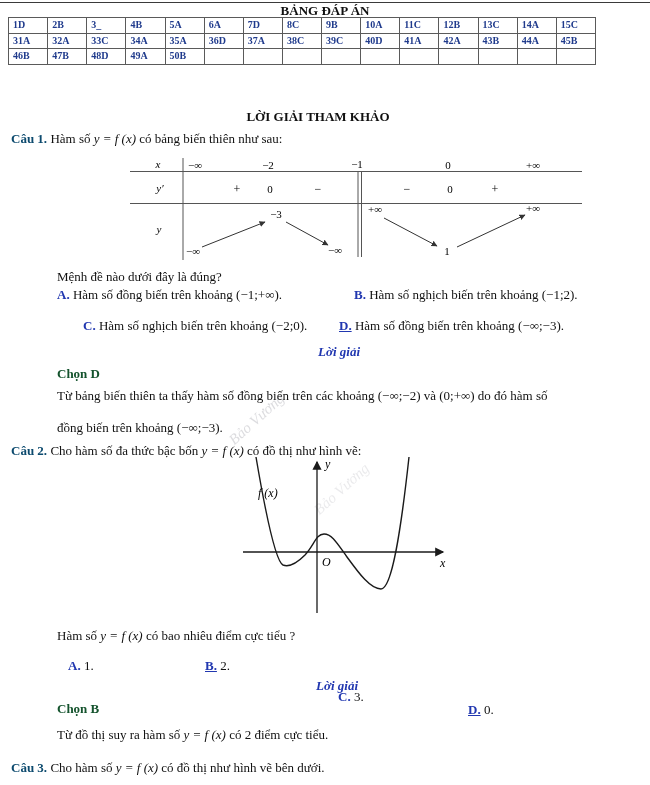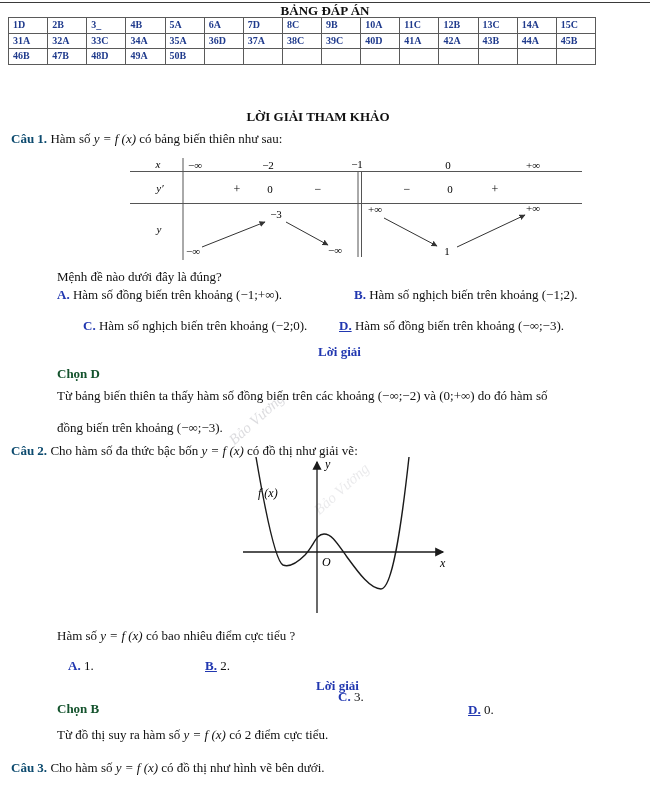--- a/index.html
+++ b/index.html
@@ -10,21 +10,21 @@
   .doc-title{top:3px;left:0;width:650px;text-align:center;font-weight:bold;font-size:13px;color:#101010;}
   .heading{top:109px;left:0;width:636px;text-align:center;font-weight:bold;font-size:13px;color:#101010;}
   table.answers{position:absolute;top:17px;left:8px;width:588px;border-collapse:collapse;table-layout:fixed;}
   table.answers td{border:1px solid #5a5a5a;height:14.7px;padding:0 0 0 4px;
         font-weight:bold;font-size:10px;color:#1f3a8c;font-family:"Liberation Serif",serif;white-space:nowrap;overflow:hidden;}
   .blue{color:#14532d;font-weight:bold;}
   .qlabel{color:#0c4a6e;font-weight:bold;}
   .u{text-decoration:underline;}
   .it{font-style:italic;}
   .optletter{color:#2137b0;font-weight:bold;}
-  .center-label{font-weight:bold;color:#2137b0;}
+  .center-label{font-weight:bold;color:#2137b0;font-style:italic;}
   .watermark{color:rgba(140,140,150,0.30);font-style:italic;font-size:15px;transform:rotate(-42deg);transform-origin:left top;pointer-events:none;}
   svg text{font-family:"Liberation Serif","DejaVu Serif",serif;}
   .svg-var{font-style:italic;}
 </style>
 </head>
 <body>
 
 <div id="page">
 
   <div class="toprule"></div>
@@ -157,21 +157,21 @@
     <span>Hàm số đồng biến trên khoảng (−∞;−3).</span>
   </div>
 
   <div class="abs center-label" style="left:318px;top:344px;">Lời giải</div>
   <div class="abs blue" style="left:57px;top:366px;">Chọn D</div>
   <div class="abs" style="left:57px;top:388px;width:575px;">Từ bảng biến thiên ta thấy hàm số đồng biến trên các khoảng (−∞;−2) và (0;+∞) do đó hàm số</div>
   <div class="abs" style="left:57px;top:420px;width:575px;">đồng biến trên khoảng (−∞;−3).</div>
 
   <div class="abs" style="left:11px;top:443px;">
     <span class="qlabel">Câu 2.</span>
-    <span>Cho hàm số đa thức bậc bốn </span><span class="it">y = f (x)</span><span> có đồ thị như giải vẽ:</span>
+    <span>Cho hàm số đa thức bậc bốn </span><span class="it">y = f (x)</span><span> có đồ thị như hình vẽ:</span>
   </div>
 
   <svg class="abs" style="left:235px;top:455px;" width="220" height="160" viewBox="0 0 220 160">
     <defs>
       <marker id="ah2" markerWidth="9" markerHeight="9" refX="6" refY="3.5" orient="auto">
         <path d="M0,0 L7,3.5 L0,7 z" fill="#1a1a1a"></path>
       </marker>
     </defs>
     <line x1="82" y1="158" x2="82" y2="7" stroke="#1a1a1a" stroke-width="1.3" marker-end="url(#ah2)"></line>
     <line x1="8" y1="97" x2="208" y2="97" stroke="#1a1a1a" stroke-width="1.3" marker-end="url(#ah2)"></line>

